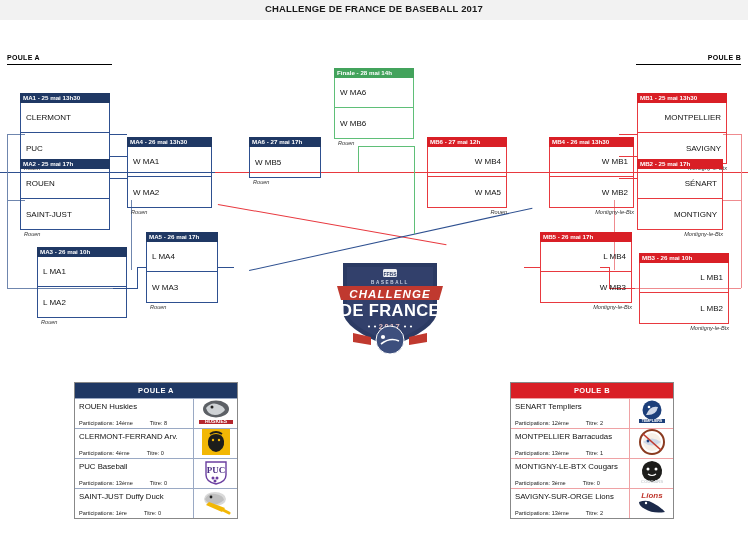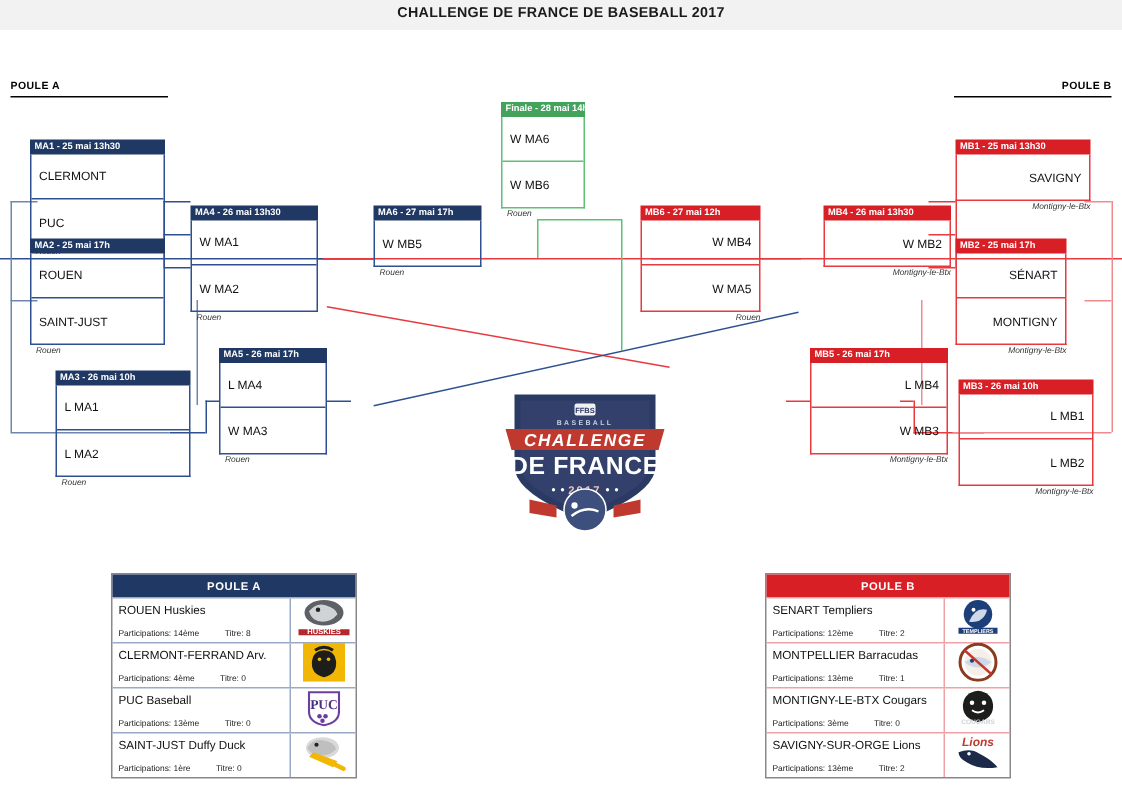--- a/index.html
+++ b/index.html
@@ -266,29 +266,33 @@
         <span class="nm">W MB5</span>
         <span class="sc a"></span>
       </div>
       <span class="venue">Rouen</span>
     </div>
   </div>
 
   <div class="mbox red align-right" style="left:637px;top:93px;width:90px;">
     <div class="hdr">MB1 - 25 mai 13h30</div>
     <div class="rows">
+      <div class="r first">
+        <span class="sc b"></span>
+        <span class="nm">MONTPELLIER</span>
+      </div>
       <div class="r">
         <span class="sc b"></span>
         <span class="nm">SAVIGNY</span>
       </div>
       <span class="venue">Montigny-le-Btx</span>
     </div>
   </div>
 
-  <div class="mbox red align-right" style="left:637px;top:159px;width:74px;">
+  <div class="mbox red align-right" style="left:637px;top:159px;width:86px;">
     <div class="hdr">MB2 - 25 mai 17h</div>
     <div class="rows">
       <div class="r first">
         <span class="sc b"></span>
         <span class="nm">SÉNART</span>
       </div>
       <div class="r">
         <span class="sc b"></span>
         <span class="nm">MONTIGNY</span>
       </div>
@@ -307,20 +311,24 @@
         <span class="sc b"></span>
         <span class="nm">L MB2</span>
       </div>
       <span class="venue">Montigny-le-Btx</span>
     </div>
   </div>
 
   <div class="mbox red align-right" style="left:549px;top:137px;width:85px;">
     <div class="hdr">MB4 - 26 mai 13h30</div>
     <div class="rows">
+      <div class="r first">
+        <span class="sc b"></span>
+        <span class="nm">W MB1</span>
+      </div>
       <div class="r">
         <span class="sc b"></span>
         <span class="nm">W MB2</span>
       </div>
       <span class="venue">Montigny-le-Btx</span>
     </div>
   </div>
 
   <div class="mbox red align-right" style="left:540px;top:232px;width:92px;">
     <div class="hdr">MB5 -  26 mai 17h</div>
@@ -345,21 +353,21 @@
         <span class="nm">W MB4</span>
       </div>
       <div class="r">
         <span class="sc b"></span>
         <span class="nm">W MA5</span>
       </div>
       <span class="venue">Rouen</span>
     </div>
   </div>
 
-  <div class="mbox green align-left" style="left:334px;top:68px;width:56px;">
+  <div class="mbox green align-left" style="left:334px;top:68px;width:80px;">
     <div class="hdr">Finale - 28 mai 14h</div>
     <div class="rows">
       <div class="r first">
         <span class="nm">W MA6</span>
         <span class="sc a"></span>
       </div>
       <div class="r">
         <span class="nm">W MB6</span>
         <span class="sc a"></span>
       </div>

